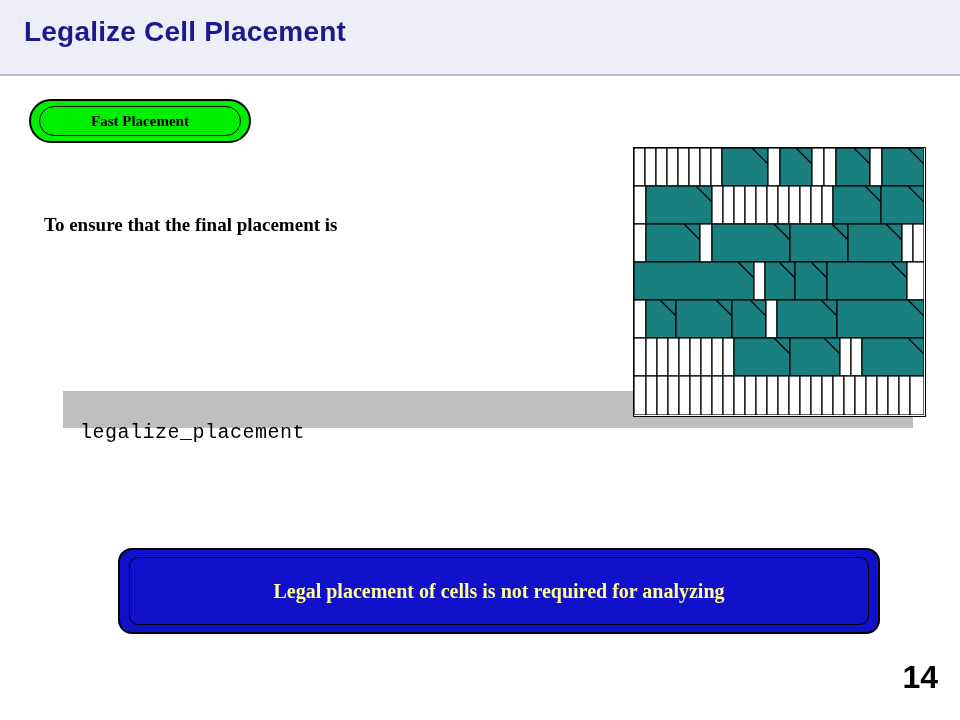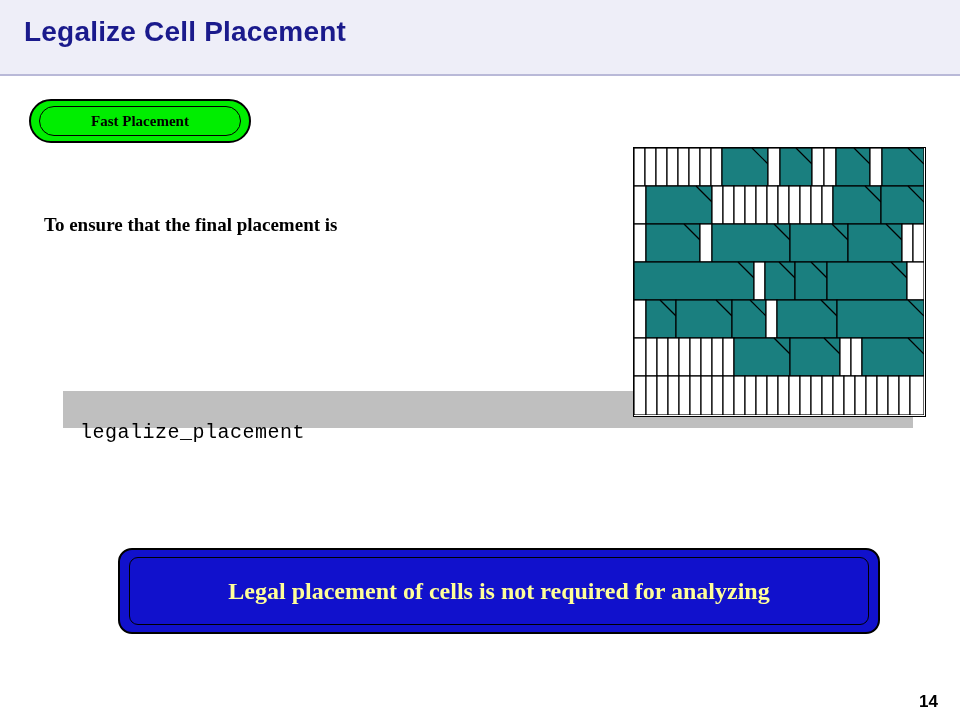--- a/index.html
+++ b/index.html
@@ -125,34 +125,34 @@
     border-radius: 9px;
     box-sizing: border-box;
     display: flex;
     flex-direction: column;
     align-items: center;
     justify-content: center;
   }
   .blue-callout-line {
     font-family: "Liberation Serif", serif;
     font-weight: bold;
-    font-size: 24px;
+    font-size: 20px;
     line-height: 31px;
     color: #ffff99;
     text-align: center;
   }
 
   
   .page-number {
     position: absolute;
     right: 22px;
-    bottom: 8px;
+    bottom: 24px;
     font-family: "Liberation Sans", sans-serif;
     font-weight: bold;
-    font-size: 17px;
+    font-size: 32px;
     color: #000000;
   }
 
   
   .figure {
     position: absolute;
     left: 633px;
     top: 147px;
     width: 293px;
     height: 270px;

